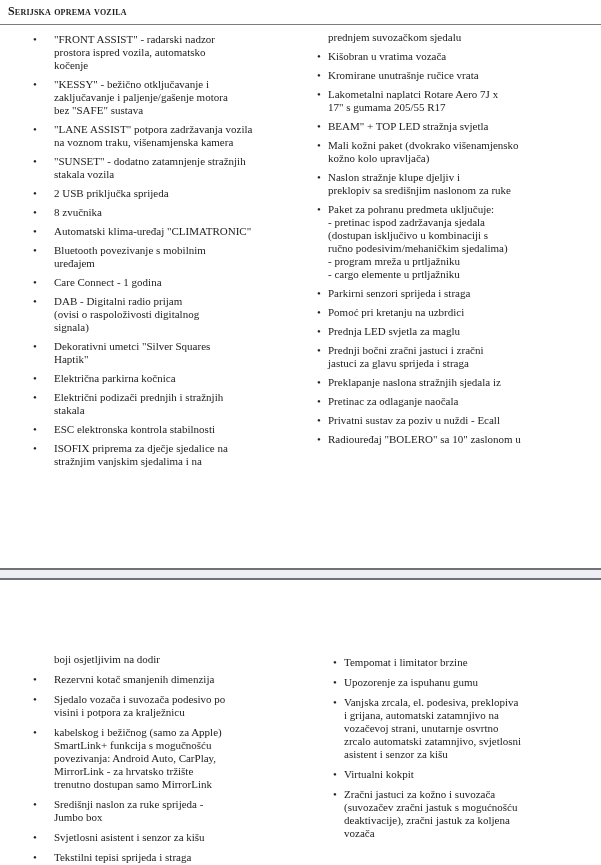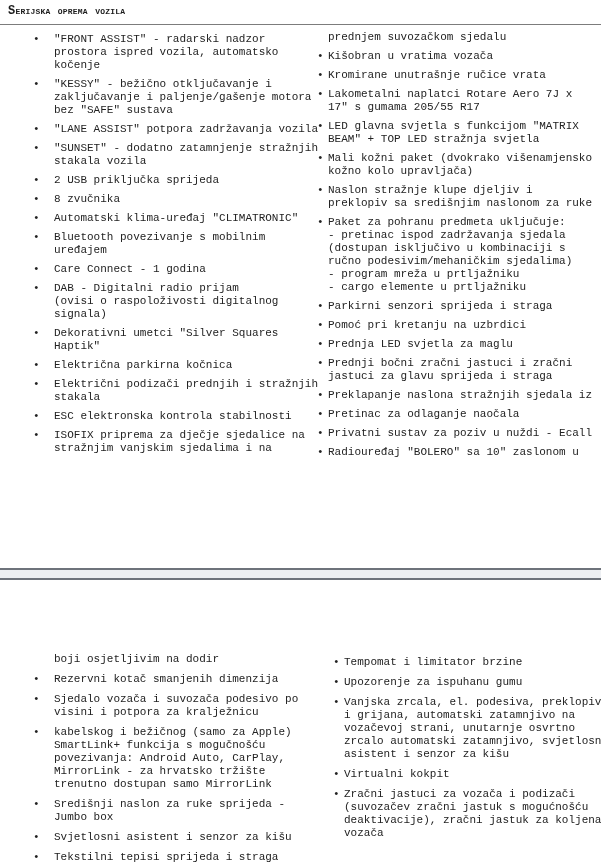--- a/index.html
+++ b/index.html
@@ -1,21 +1,21 @@
 <!DOCTYPE html>
 <html><head>
 <meta charset="utf-8">
 <style>
   html, body { margin: 0; padding: 0; background: #ffffff; }
   .doc {
     position: relative;
     width: 601px;
     height: 865px;
     background: #ffffff;
-    font-family: Liberation Mono, monospace;
+    font-family: Liberation Serif, serif;
     color: #222222;
     overflow: hidden;
   }
   .doc-title {
     position: absolute;
     left: 8px;
     top: 4px;
     font-size: 12px;
     font-weight: bold;
     font-variant: small-caps;
@@ -93,20 +93,21 @@
         </li>
         <li>
           <span class="bullet">•</span>
           <div class="ln">"KESSY" - bežično otključavanje i</div>
           <div class="ln">zaključavanje i paljenje/gašenje motora</div>
           <div class="ln">bez "SAFE" sustava</div>
         </li>
         <li>
           <span class="bullet">•</span>
           <div class="ln">"LANE ASSIST" potpora zadržavanja vozila</div>
+          <div class="ln">na voznom traku, višenamjenska kamera</div>
         </li>
         <li>
           <span class="bullet">•</span>
           <div class="ln">"SUNSET" - dodatno zatamnjenje stražnjih</div>
           <div class="ln">stakala vozila</div>
         </li>
         <li>
           <span class="bullet">•</span>
           <div class="ln">2 USB priključka sprijeda</div>
         </li>
@@ -172,21 +173,20 @@
           <span class="bullet">•</span>
           <div class="ln">Kromirane unutrašnje ručice vrata</div>
         </li>
         <li>
           <span class="bullet">•</span>
           <div class="ln">Lakometalni naplatci Rotare Aero 7J x</div>
           <div class="ln">17" s gumama 205/55 R17</div>
         </li>
         <li>
           <span class="bullet">•</span>
-          <div class="ln">LED glavna svjetla s funkcijom "MATRIX</div>
           <div class="ln">BEAM" + TOP LED stražnja svjetla</div>
         </li>
         <li>
           <span class="bullet">•</span>
           <div class="ln">Mali kožni paket (dvokrako višenamjensko</div>
           <div class="ln">kožno kolo upravljača)</div>
         </li>
         <li>
           <span class="bullet">•</span>
           <div class="ln">Naslon stražnje klupe djeljiv i</div>
@@ -294,21 +294,21 @@
           <div class="ln">vozačevoj strani, unutarnje osvrtno</div>
           <div class="ln">zrcalo automatski zatamnjivo, svjetlosni</div>
           <div class="ln">asistent i senzor za kišu</div>
         </li>
         <li>
           <span class="bullet">•</span>
           <div class="ln">Virtualni kokpit</div>
         </li>
         <li>
           <span class="bullet">•</span>
-          <div class="ln">Zračni jastuci za vozača i podizači</div>
+          <div class="ln">Zračni jastuci za kožno i suvozača</div>
           <div class="ln">(suvozačev zračni jastuk s mogućnošću</div>
           <div class="ln">deaktivacije), zračni jastuk za koljena</div>
           <div class="ln">vozača</div>
         </li>
       </ul>
   </div>
 
 </div>
 
 </body></html>

